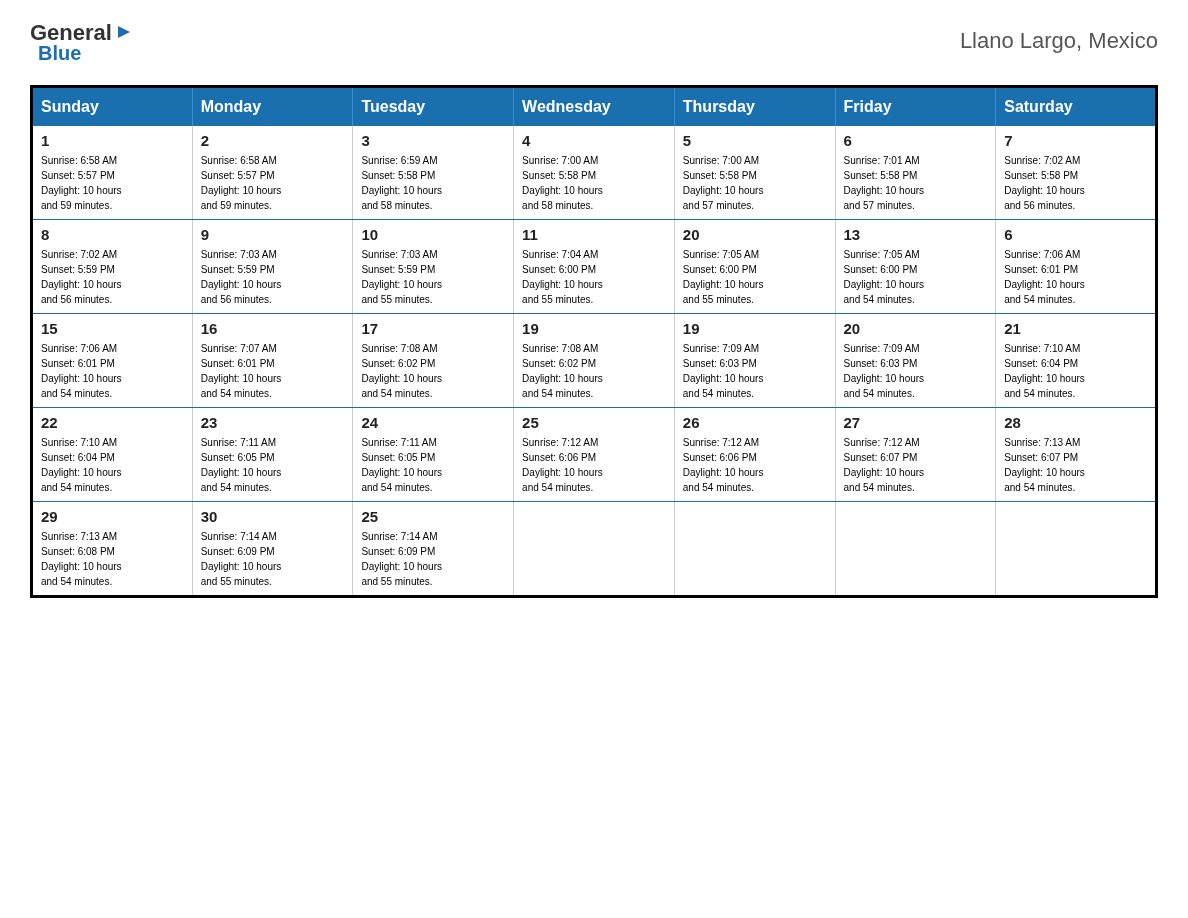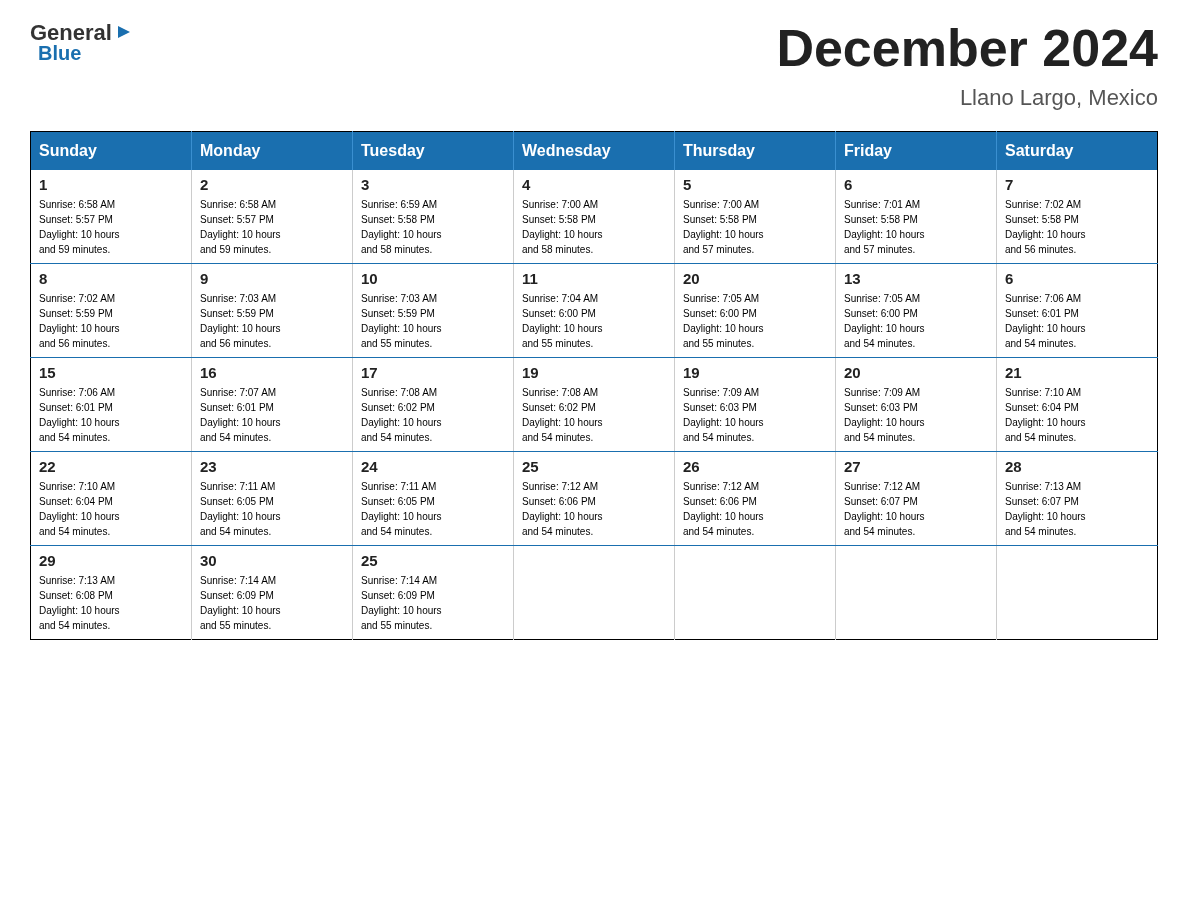--- a/index.html
+++ b/index.html
@@ -47,21 +47,21 @@
       line-height: 1.1;
     }
     .location-title {
       font-size: 22px;
       color: #555;
       margin-top: 8px;
     }
     .calendar-table {
       width: 100%;
       border-collapse: collapse;
-      border: 1px solid #000000;
+      border: 3px solid #000000;
     }
     .calendar-table th {
       background-color: #1a6faf;
       color: #fff;
       font-size: 16px;
       font-weight: bold;
       padding: 10px 8px;
       text-align: left;
       border-right: 1px solid #3a8fd0;
     }
@@ -108,21 +108,20 @@
   <div class="logo-wrapper">
     <div class="logo-top">
       <span class="logo-text-general">General</span>
       <svg width="20" height="20" viewBox="0 0 20 20" style="margin-left:2px; margin-top:-2px;">
         <polygon points="4,4 16,10 4,16" fill="#1a6faf"></polygon>
       </svg>
     </div>
     <div class="logo-bottom">Blue</div>
   </div>
   <div class="title-section">
-    <div class="month-title">December 2024</div>
     <div class="location-title">Llano Largo, Mexico</div>
   </div>
 </div>
 
 <table class="calendar-table">
   <thead>
     <tr>
     <th>Sunday</th>
         <th>Monday</th>
         <th>Tuesday</th>

